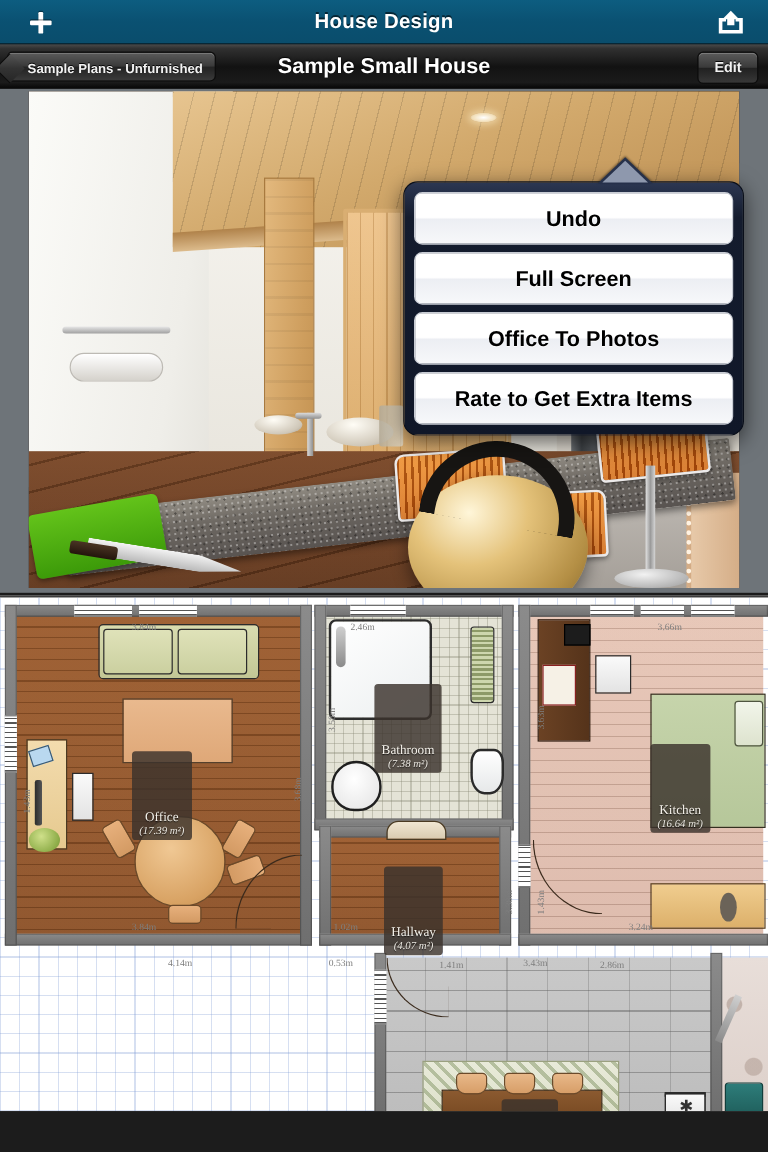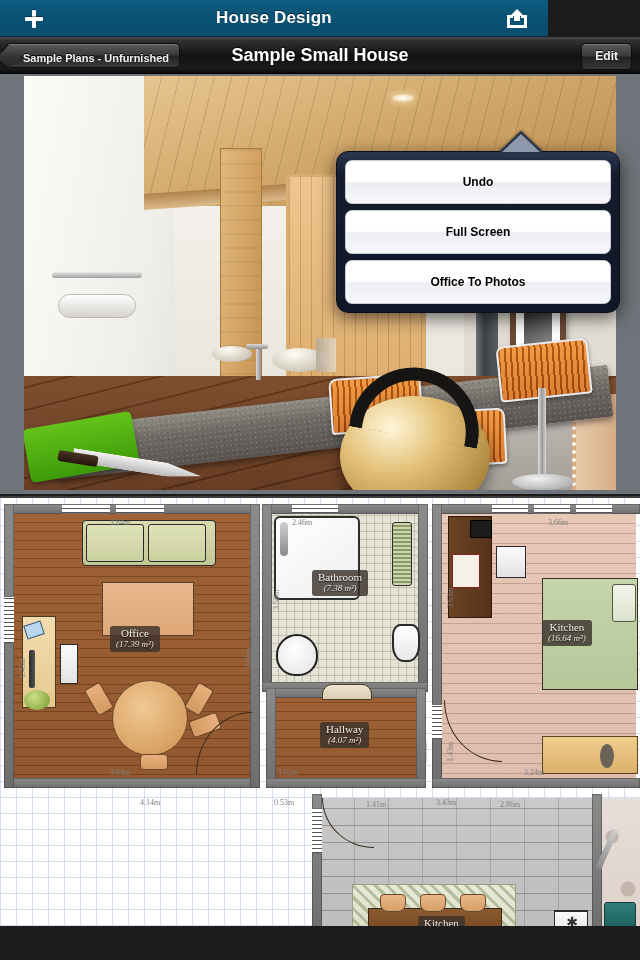--- a/index.html
+++ b/index.html
@@ -7,21 +7,21 @@
   html, body {
     width: 640px; height: 960px;
     background: #1c1c1c;
     font-family: "Liberation Sans", sans-serif;
     overflow: hidden;
   }
   #app { position: relative; width: 640px; height: 960px; overflow: hidden; background:#1c1c1c; }
 
   
   .topbar {
-    position: absolute; top: 0; left: 0; width: 548px; height: 37px;
+    position: absolute; top: 0; left: 0; width: 640px; height: 37px;
     background: linear-gradient(#0d5d80 0%, #0a5172 50%, #0a4d6c 100%);
     display: flex; align-items: center; justify-content: center;
     border-bottom: 1px solid #04293a;
   }
   .topbar-title {
     color: #fff; font-size: 17px; font-weight: bold;
     text-shadow: 0 -1px 0 rgba(0,0,0,.55);
     letter-spacing: .2px;
   }
   .plus-btn {
@@ -285,21 +285,21 @@
     border-left: 19px solid transparent;
     border-right: 19px solid transparent;
     border-bottom: 18px solid #8e98ad;
   }
   .menu-item {
     display: flex; align-items: center; justify-content: center;
     height: 44px; margin-bottom: 6px;
     background: linear-gradient(180deg,#ffffff 0%, #ffffff 48%, #eceef3 52%, #f7f8fa 100%);
     border: 1px solid #c8ccd4;
     border-radius: 7px;
-    color: #000; font-size: 12px; font-weight: bold;
+    color: #000; font-size: 18px; font-weight: bold;
     text-shadow: 0 1px 0 rgba(255,255,255,.85);
     cursor: pointer;
   }
   .menu-item:last-child { margin-bottom: 0; }
 
   
   .plan-pane {
     position: absolute; top: 496px; left: 0; width: 640px; height: 430px;
     background: #ffffff;
     overflow: hidden;
@@ -349,21 +349,21 @@
     position:absolute; z-index: 20;
     background: rgba(58,50,44,.82);
     border-radius: 3px;
     padding: 2px 6px 3px;
     color: #f4f1ea;
     font-family: "Liberation Serif", serif;
     text-align: center; line-height: 1.05;
     text-shadow: 0 1px 1px rgba(0,0,0,.8);
     white-space: nowrap;
   }
-  .room-label .rl-name { font-size: 11px; display:block; }
+  .room-label .rl-name { font-size: 11px; display:block;margin-top:48px; }
   .room-label .rl-area { font-size: 9px; display:block; opacity:.95;font-style:italic; }
   .dim {
     position:absolute; z-index: 15;
     color: #7e7e7e; font-size: 8px;
     font-family: "Liberation Serif", serif;
     white-space: nowrap;
   }
   .dim.v { transform: rotate(-90deg); transform-origin: left top; }
   .window {
     position:absolute; background: #fff;
@@ -520,20 +520,21 @@
 
       <div class="kettle"></div>
       <div class="kettle-handle"></div>
     </div>
 
     <div class="popover">
       <div class="popover-arrow"></div>
       <div class="menu-item">Undo</div>
       <div class="menu-item">Full Screen</div>
       <div class="menu-item">Office To Photos</div>
+      <div class="menu-item">Rate to Get Extra Items</div>
     </div>
   </div>
 
   <div class="plan-pane">
     <div class="blueprint"></div>
 
     <div class="room floor-wood-dark" style="left:12px; top:14px; width:240px; height:272px;"></div>
     <div class="wall" style="left:4px;  top:6px;  width:256px; height:10px;"></div>
     <div class="wall" style="left:4px;  top:280px; width:256px; height:10px;"></div>
     <div class="wall" style="left:4px;  top:6px;  width:10px;  height:284px;"></div>

